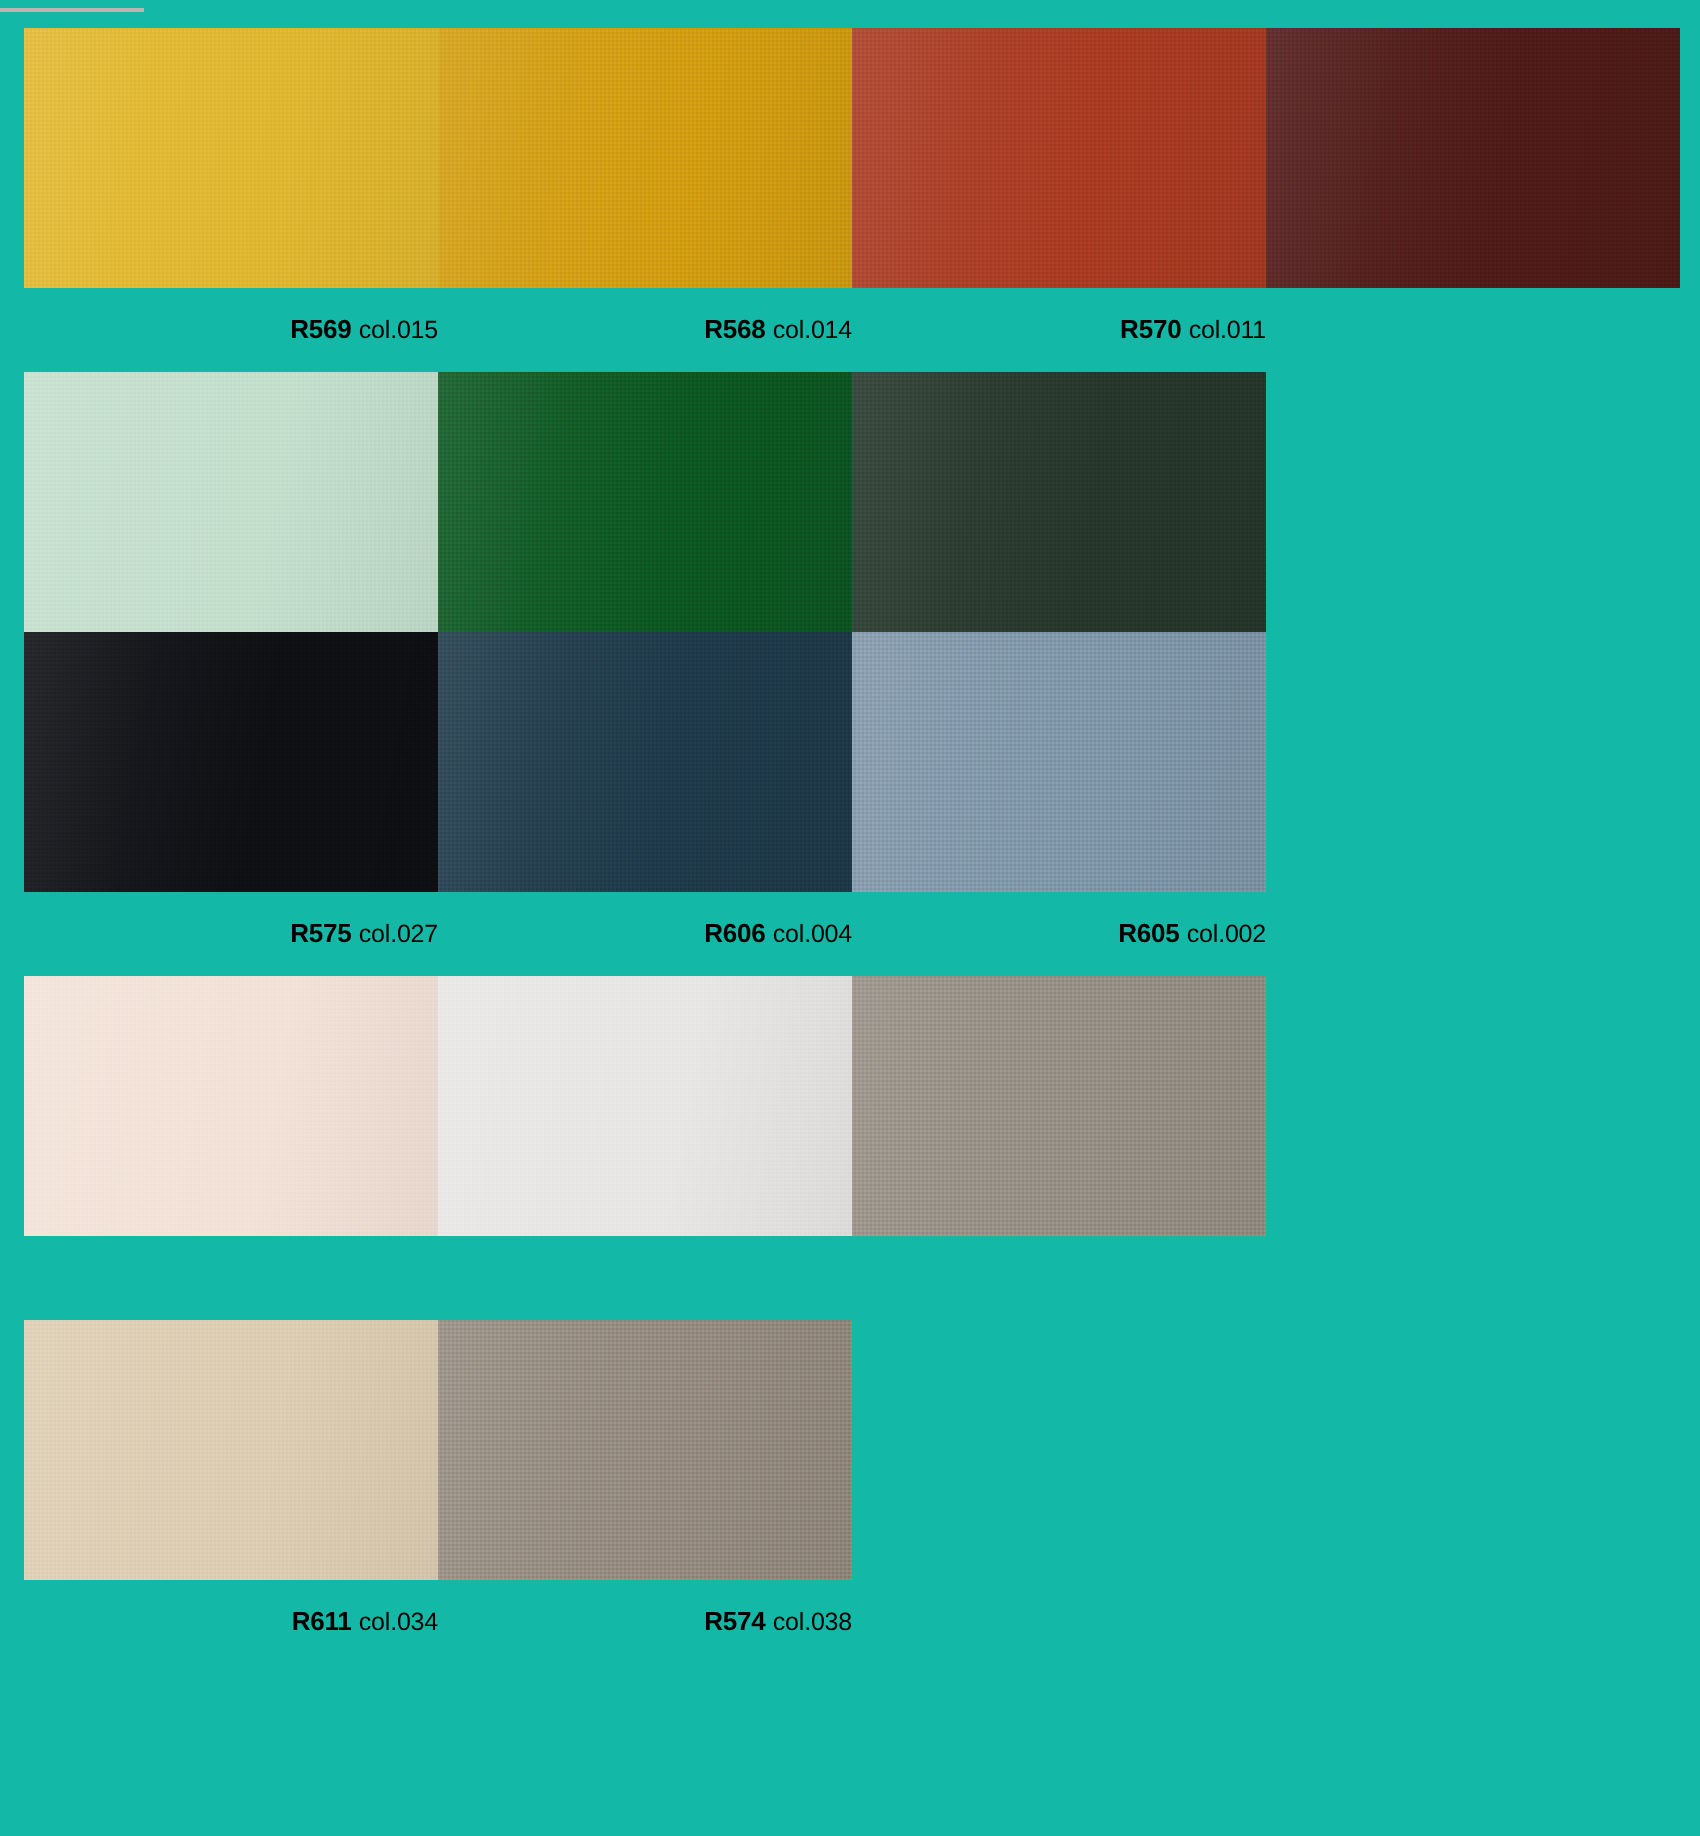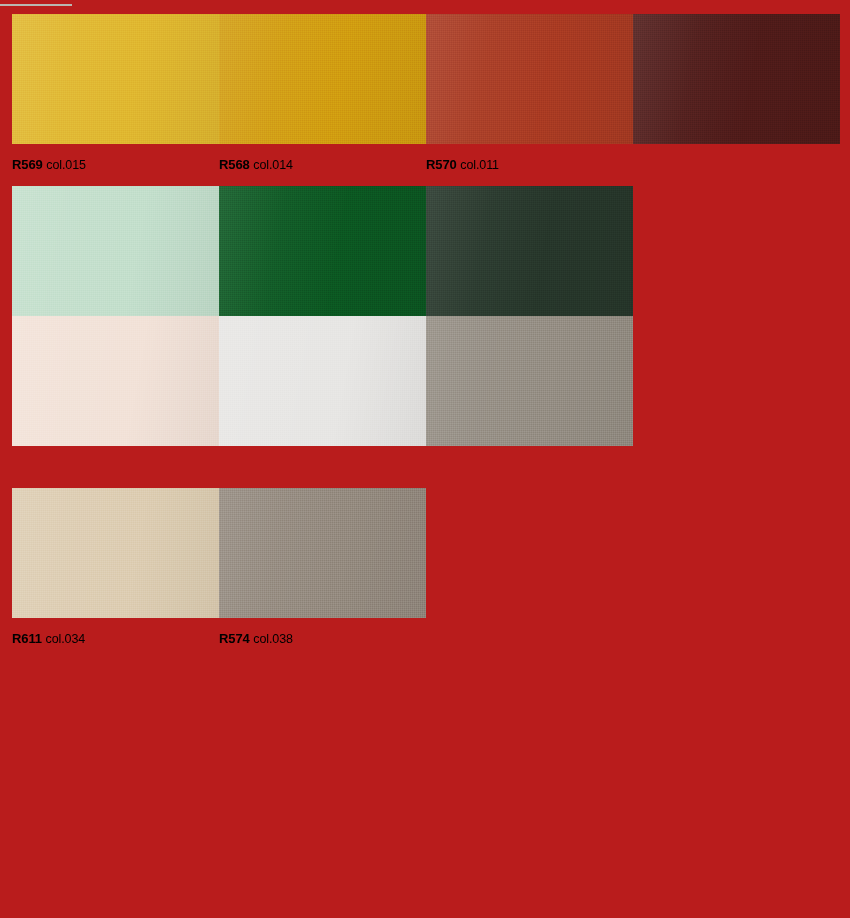--- a/index.html
+++ b/index.html
@@ -13,22 +13,23 @@
     background: #ffffff;
     font-family: "Liberation Sans", sans-serif;
     overflow: hidden;
     position: relative;
   }
 
   .page {
     position: relative;
     width: 850px;
     height: 918px;
-    background: #b91c1c;
+    background: #14b8a6;
     box-sizing: border-box;
+    text-align: right;
   }
 
   
   .top-rule {
     position: absolute;
     left: 0px;
     top: 4px;
     width: 72px;
     height: 2px;
     background: #b9b6b0;
@@ -149,20 +150,32 @@
       </div>
       <div class="swatch-row">
         <div class="row-strip">
           <div class="swatch" style="background-color: rgb(195, 223, 204);"></div>
           <div class="swatch" style="background-color: rgb(11, 86, 33);"></div>
           <div class="swatch" style="background-color: rgb(38, 54, 42);"></div>
         </div>
       </div>
       <div class="swatch-row">
         <div class="row-strip">
+          <div class="swatch" style="background-color: rgb(14, 15, 19);"></div>
+          <div class="swatch" style="background-color: rgb(30, 57, 73);"></div>
+          <div class="swatch" style="background-color: rgb(126, 149, 168);"></div>
+        </div>
+        <div class="label-strip">
+          <div class="swatch-label"><span class="code">R575</span> <span class="colnum">col.027</span></div>
+          <div class="swatch-label"><span class="code">R606</span> <span class="colnum">col.004</span></div>
+          <div class="swatch-label"><span class="code">R605</span> <span class="colnum">col.002</span></div>
+        </div>
+      </div>
+      <div class="swatch-row">
+        <div class="row-strip">
           <div class="swatch" style="background-color: rgb(242, 226, 216);"></div>
           <div class="swatch" style="background-color: rgb(231, 230, 228);"></div>
           <div class="swatch" style="background-color: rgb(148, 141, 131);"></div>
         </div>
         <div class="label-strip">
         </div>
       </div>
       <div class="swatch-row">
         <div class="row-strip">
           <div class="swatch" style="background-color: rgb(221, 205, 178);"></div>

